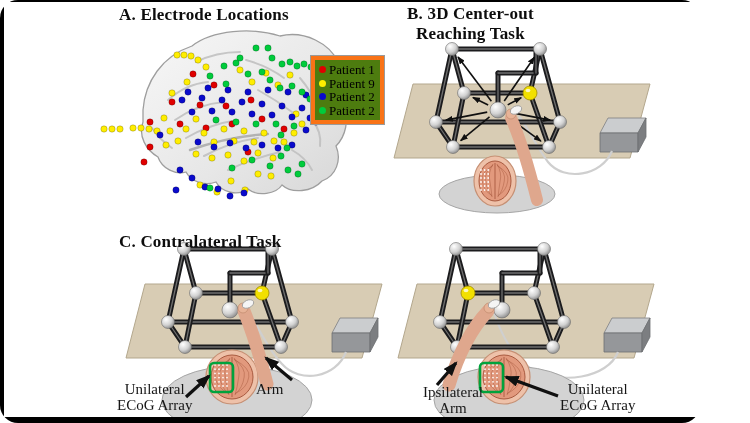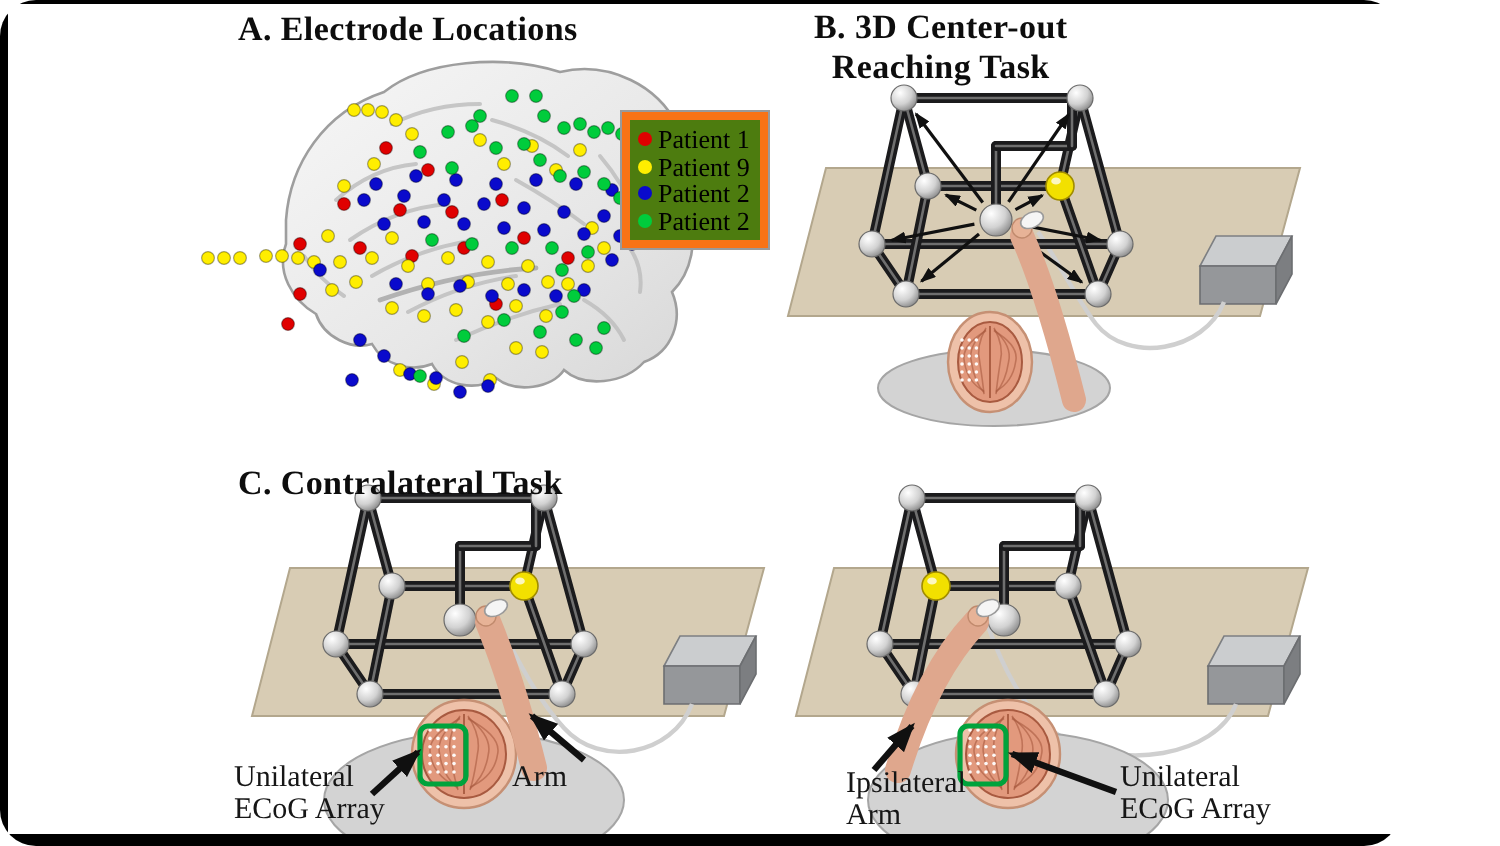--- a/index.html
+++ b/index.html
@@ -7,21 +7,21 @@
     position:relative;width:700px;height:423px;background:#ffffff;overflow:hidden;
     font-family:Liberation Serif, serif;color:#0d0d0d;border-radius:18px;
   }
   .fig svg{position:absolute;left:0;top:0;}
   .ttl{
     position:absolute;font-size:17px;font-weight:bold;line-height:20px;
     color:#0d0d0d;letter-spacing:.2px;white-space:nowrap;
   }
   .lbl{
     position:absolute;font-size:15px;font-weight:400;line-height:16px;
-    color:#161616;white-space:nowrap;
+    color:#161616;white-space:nowrap;text-align:center;
   }
   .legend{
     position:absolute;left:311px;top:56px;background:#4d7c0f;
     border:4px solid #f97316;box-shadow:0 0 0 1px #9a9a9a;
     padding:3px 5px 3px 4px;
   }
   .legend .row{display:flex;align-items:center;height:13.5px;}
   .legend .sw{width:7px;height:7px;border-radius:50%;margin-right:3px;flex:none;}
   .legend .tx{font-size:13px;line-height:13px;color:#000;}
 </style>

